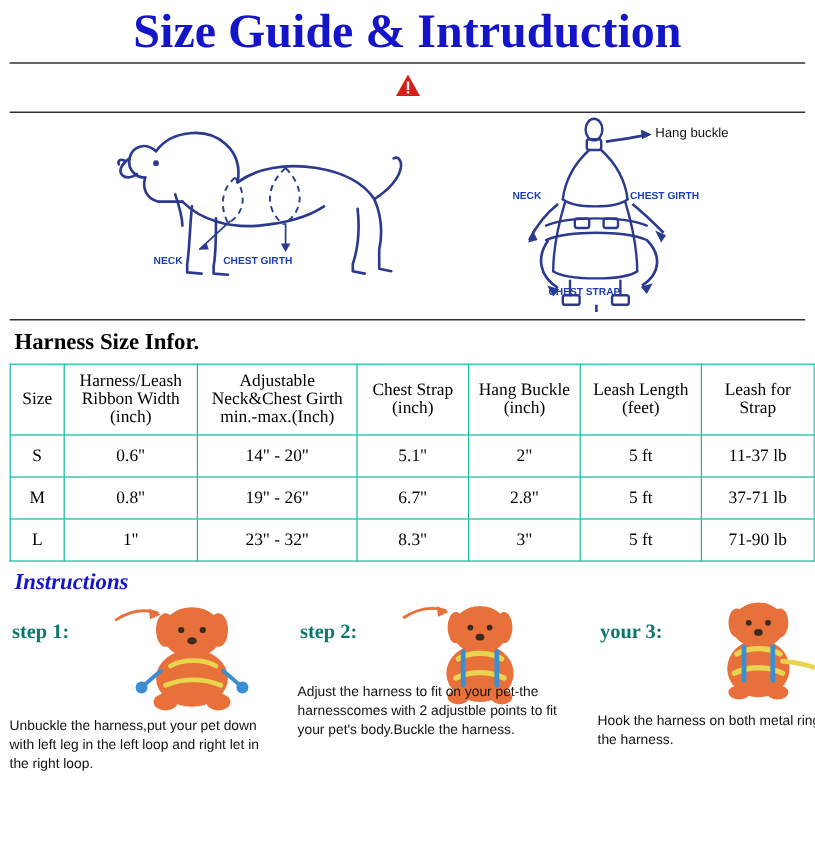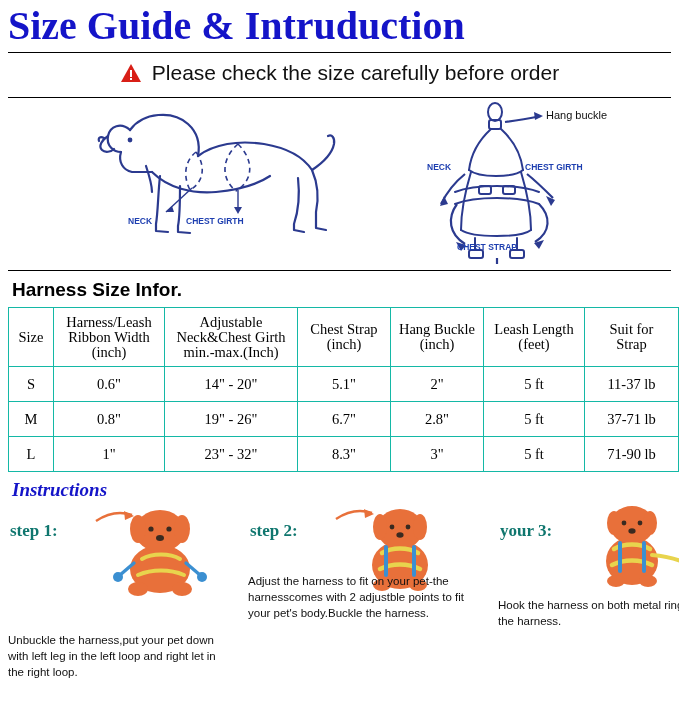--- a/index.html
+++ b/index.html
@@ -23,21 +23,21 @@
     padding: 0 8px;
   }
 
   
   .title {
     font-family: "Liberation Serif", serif;
     font-weight: bold;
     color: #1414c8;
     font-size: 40px;
     line-height: 44px;
-    text-align: left;
+    text-align: center;
     letter-spacing: 0px;
     padding-top: 4px;
     white-space: nowrap;
   }
   .rule {
     border: none;
     border-top: 1px solid #000;
     margin: 4px 0 0 0;
   }
   .subtitle-row {
@@ -83,21 +83,21 @@
   .lbl-blk {
     font-family: "Liberation Sans", sans-serif;
     font-size: 11px;
     color: #111;
     position: absolute;
     white-space: nowrap;
   }
 
   
   .sec-head {
-    font-family: Liberation Sans, sans-serif;
+    font-family: Liberation Serif, serif;
     font-weight: bold;
     font-size: 19px;
     padding: 8px 0 6px 4px;
   }
 
   
   table.size-table {
     border-collapse: collapse;
     width: 663px;
     margin: 0 auto;
@@ -163,41 +163,40 @@
     left: 86px;
   }
   .step-text {
     position: absolute;
     font-family: "Liberation Sans", sans-serif;
     font-size: 11.5px;
     line-height: 16px;
     color: #111;
     width: 218px;
   }
-  .st1 { top: 98px; left: 0px; margin-top: 31px; }
+  .st1 { top: 98px; left: 0px; }
   .st2 { top: 70px; left: 0px; }
   .st3 { top: 94px; left: 0px; }
 </style>
 </head>
 <body>
 
 <div class="page">
 
   <div class="title">Size Guide &amp; Intruduction</div>
   <hr class="rule">
 
   <div class="subtitle-row">
     <span class="warn-icon">
       <svg width="22" height="20" viewBox="0 0 22 20">
         <polygon points="11,1 21,19 1,19" fill="#d81f17"></polygon>
         <rect x="10" y="7" width="2" height="7" fill="#ffffff"></rect>
         <rect x="10" y="15" width="2" height="2" fill="#ffffff"></rect>
       </svg>
     </span>
-    <span class="subtitle">Please check the size carefully before order</span>
   </div>
   <hr class="rule">
 
   <div class="illus">
 
     <div class="dog-wrap">
       <svg width="260" height="165" viewBox="0 0 260 165">
         <g fill="none" stroke="#2b3a8f" stroke-width="2.2" stroke-linecap="round" stroke-linejoin="round">
 
           <path d="M42 30 C33 22 22 26 20 36 C18 46 26 52 33 52"></path>
@@ -321,21 +320,21 @@
         </th>
         <th class="c4">
           <div>Hang Buckle</div>
           <div>(inch)</div>
         </th>
         <th class="c5">
           <div>Leash Length</div>
           <div>(feet)</div>
         </th>
         <th class="c6">
-          <div>Suit for</div>
+          <div>Leash for</div>
           <div>Strap</div>
         </th>
       </tr>
     </thead>
     <tbody>
       <tr>
         <td>S</td>
         <td>0.6"</td>
         <td>14" - 20"</td>
         <td>5.1"</td>

